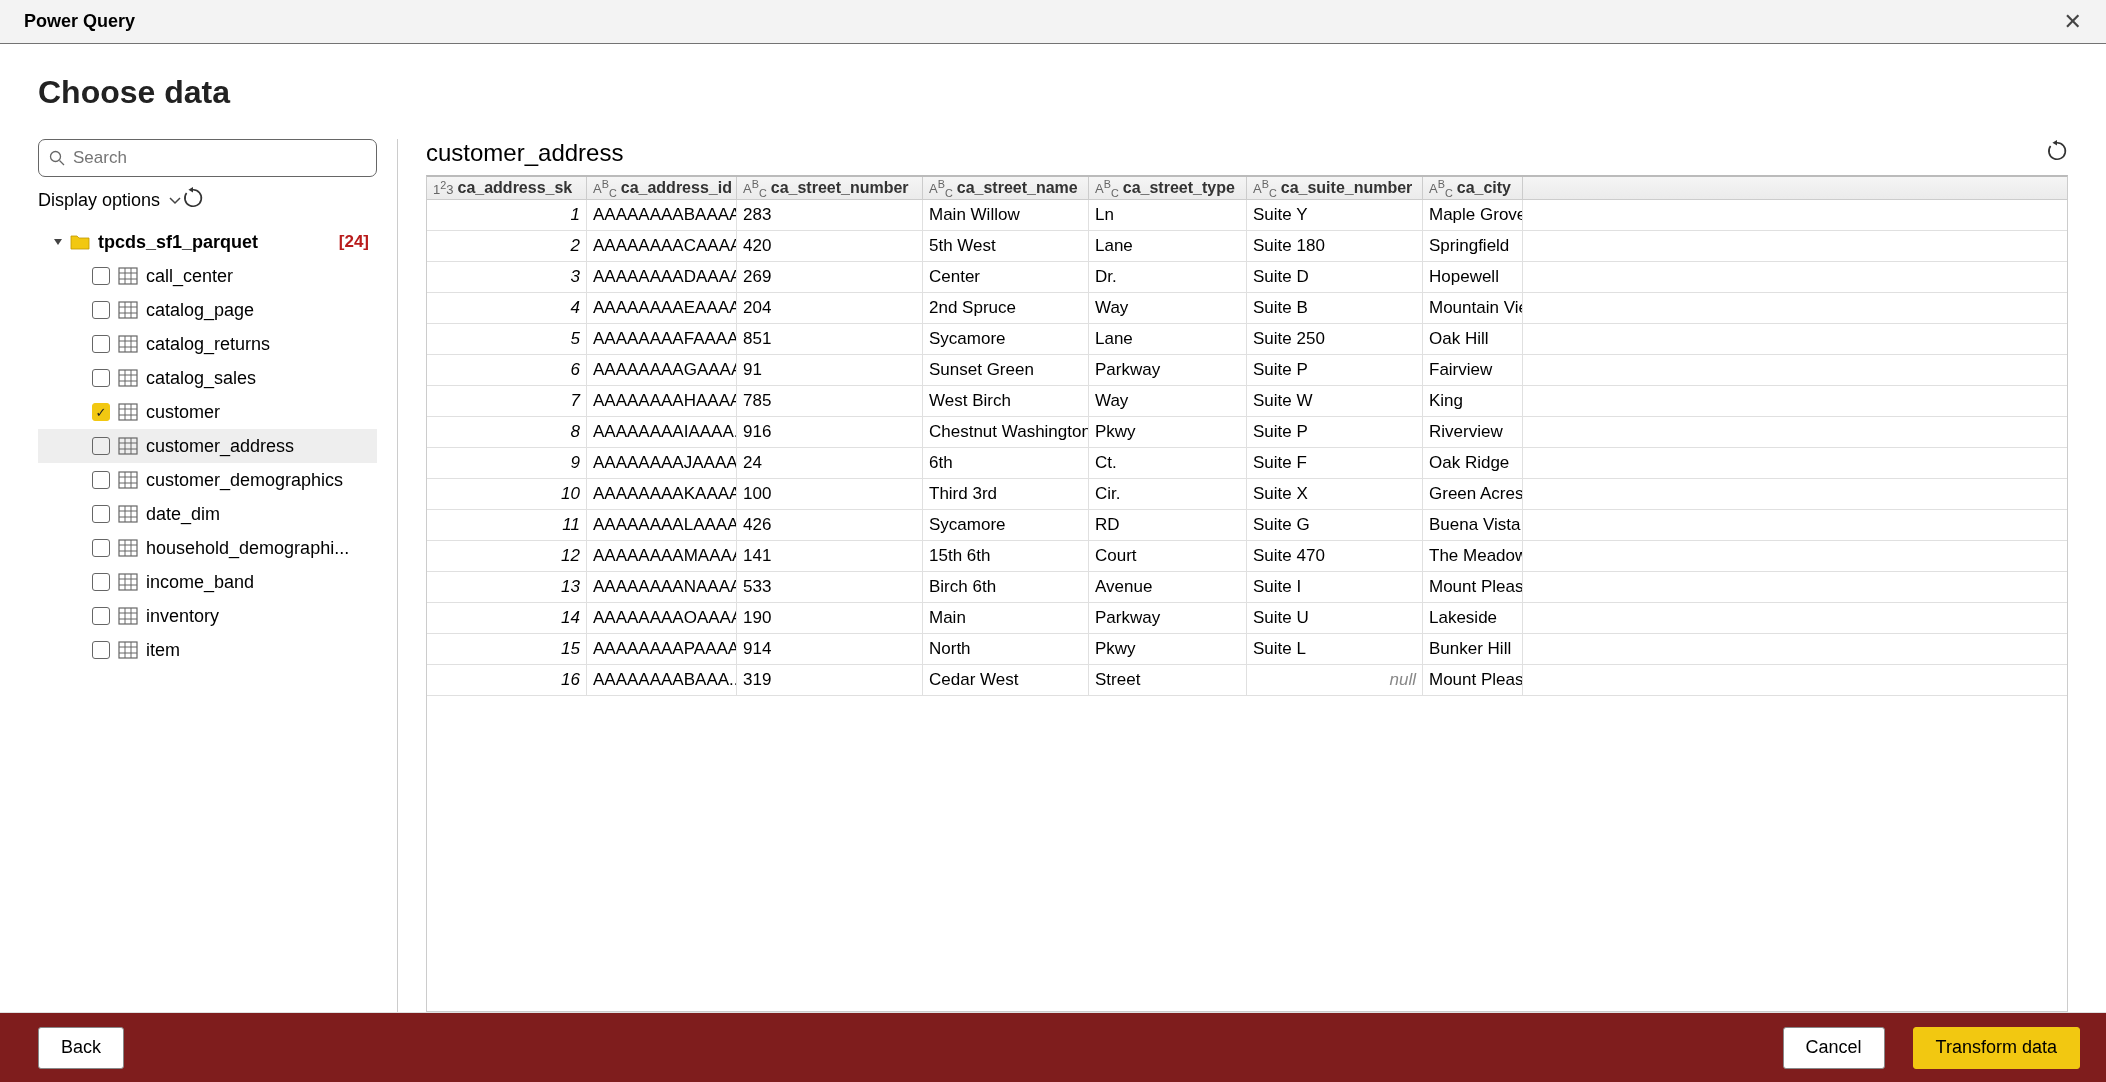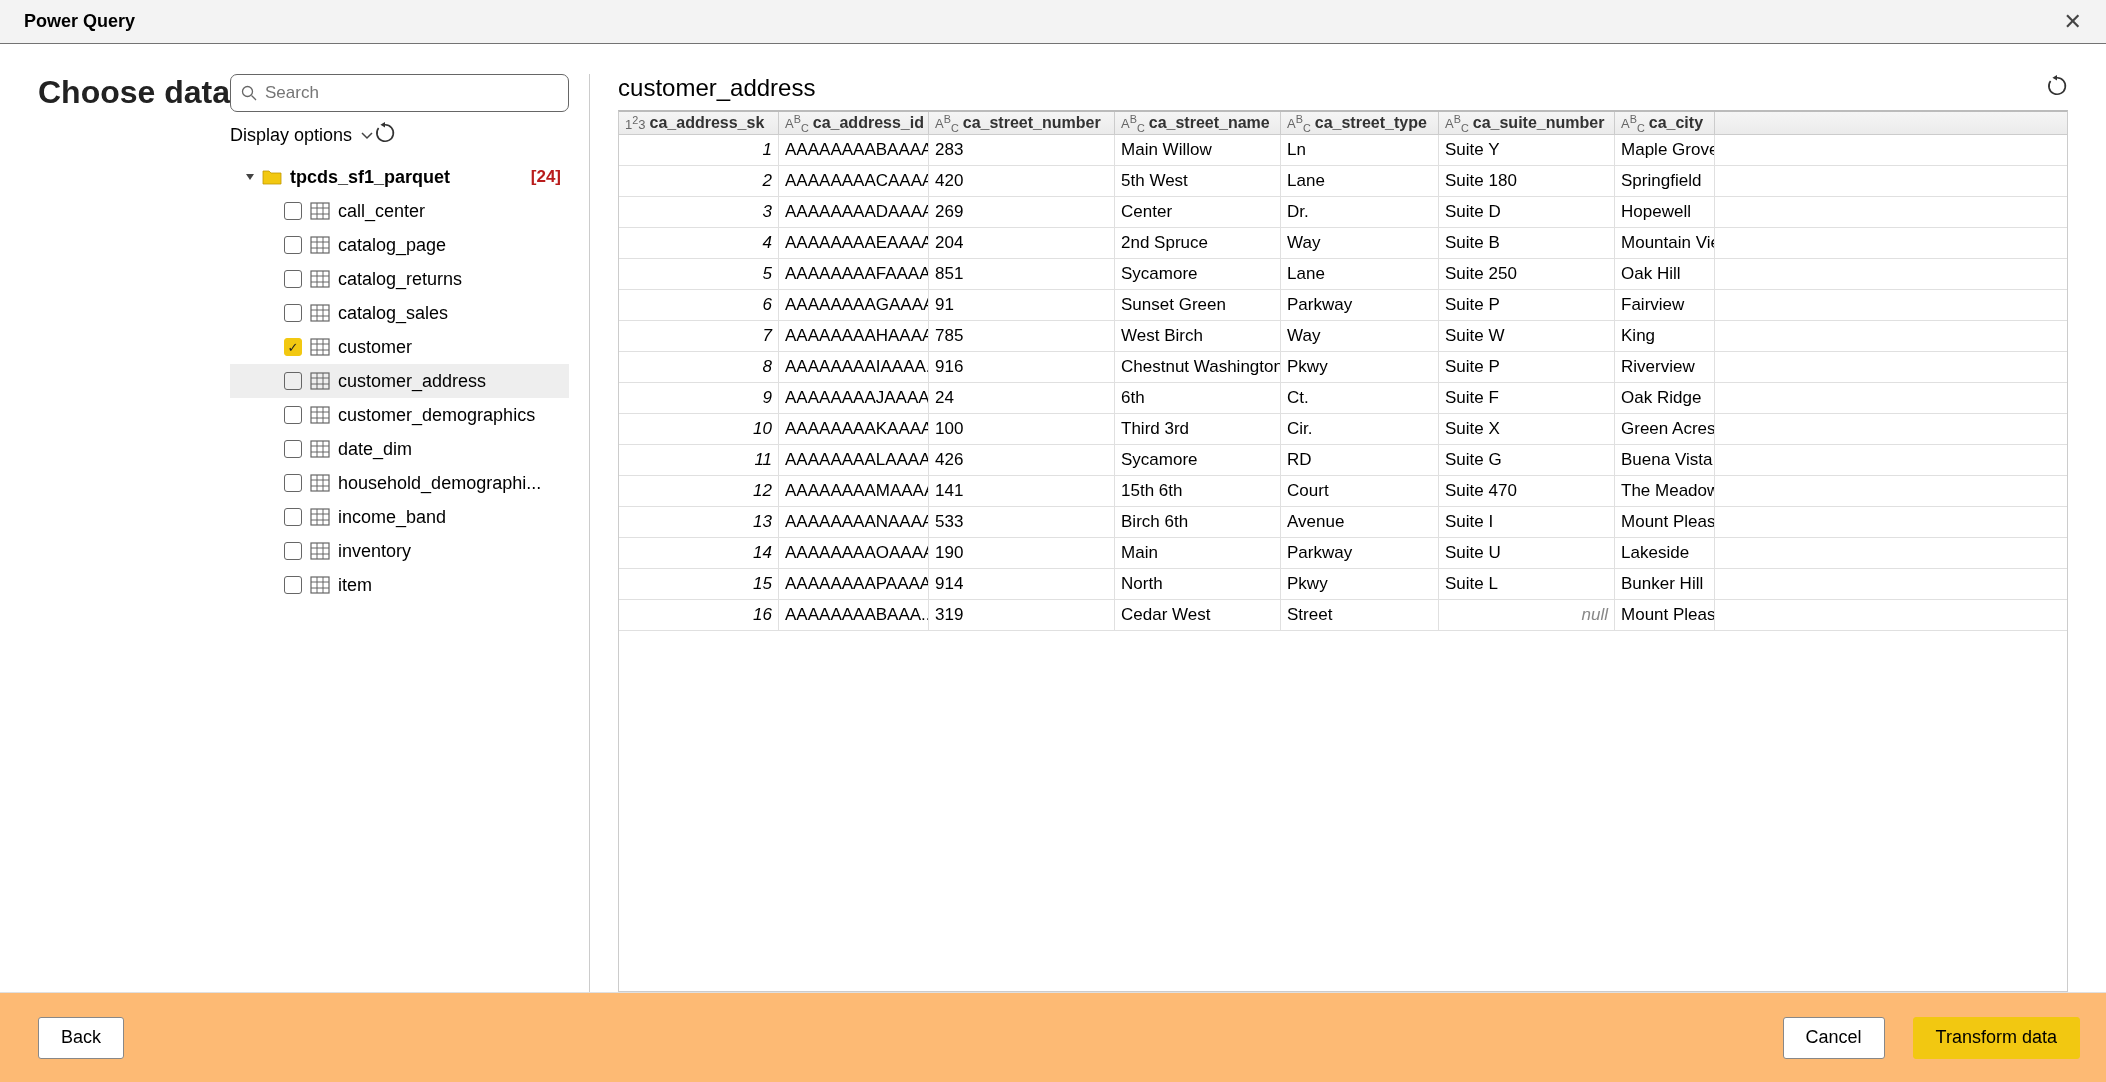--- a/index.html
+++ b/index.html
@@ -31,21 +31,21 @@
 .close-x {
   font-size: 22px;
   color: #444;
   cursor: pointer;
   padding: 4px 8px;
   font-weight: 300;
 }
 .main {
   flex: 1;
   display: flex;
-  flex-direction: row;
+  flex-direction: column;
   padding: 30px 38px 0 38px;
   overflow: hidden;
 }
 .page-title {
   font-size: 32px;
   font-weight: 700;
   margin-bottom: 28px;
   color: #222;
 }
 .content-row {
@@ -255,23 +255,23 @@
   color: #888;
 }
 .col0 { width: 160px; }
 .col1 { width: 150px; }
 .col2 { width: 186px; }
 .col3 { width: 166px; }
 .col4 { width: 158px; }
 .col5 { width: 176px; }
 .col6 { width: 100px; }
 .footer {
-  background: #fdba74;
+  background: #7f1d1d;
   border-top: 1px solid #e0e0e0;
-  height: 90px;
+  height: 70px;
   display: flex;
   align-items: center;
   justify-content: space-between;
   padding: 0 26px 0 38px;
 }
 .btn {
   height: 42px;
   padding: 0 22px;
   font-size: 18px;
   border: 1px solid #888;

